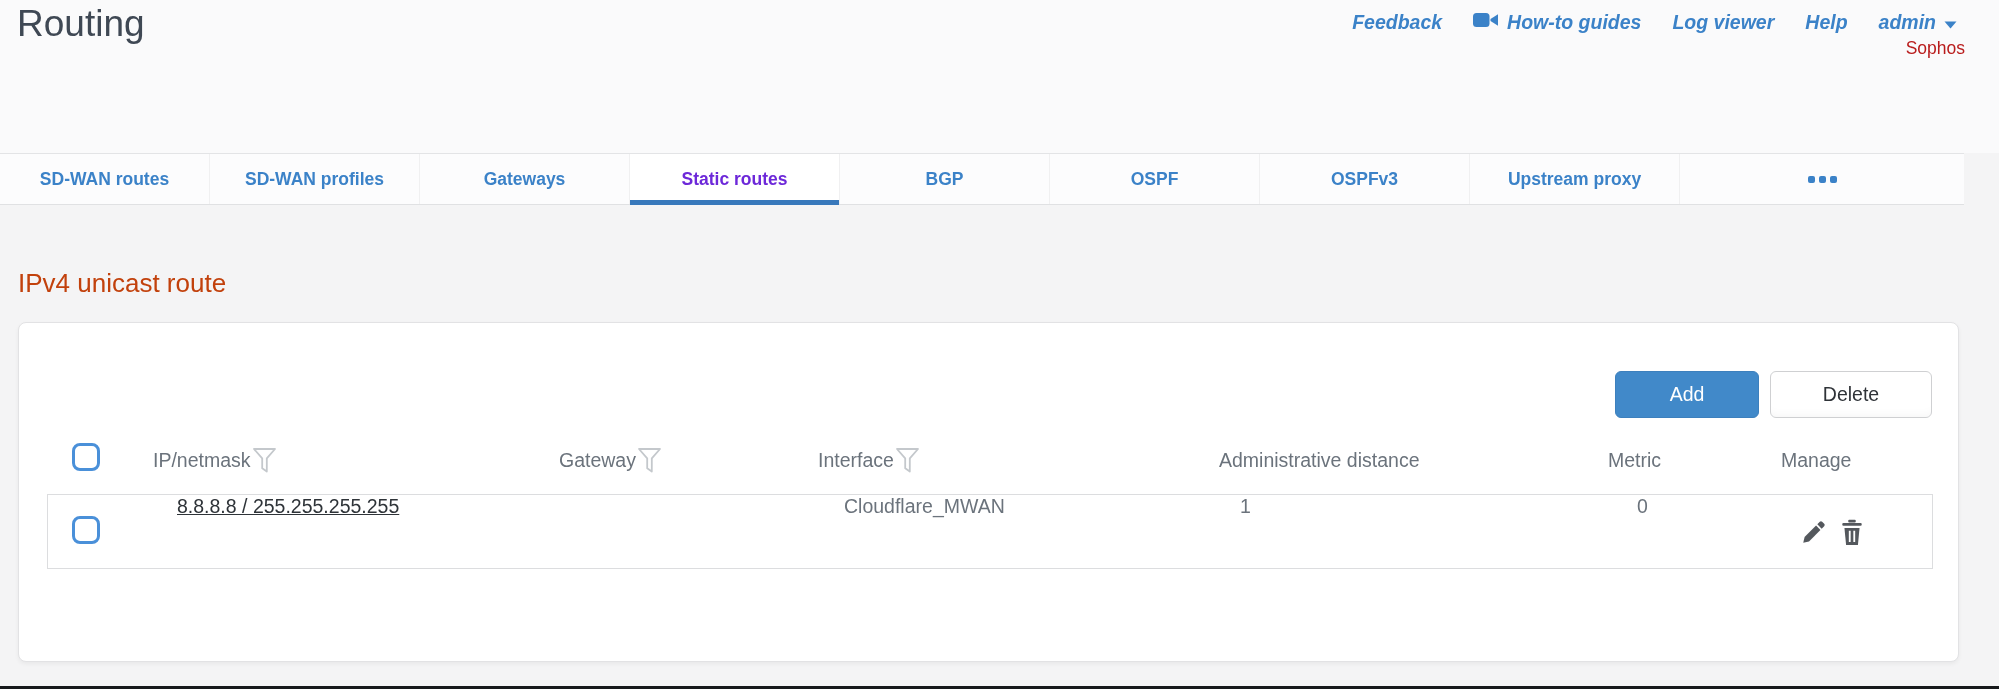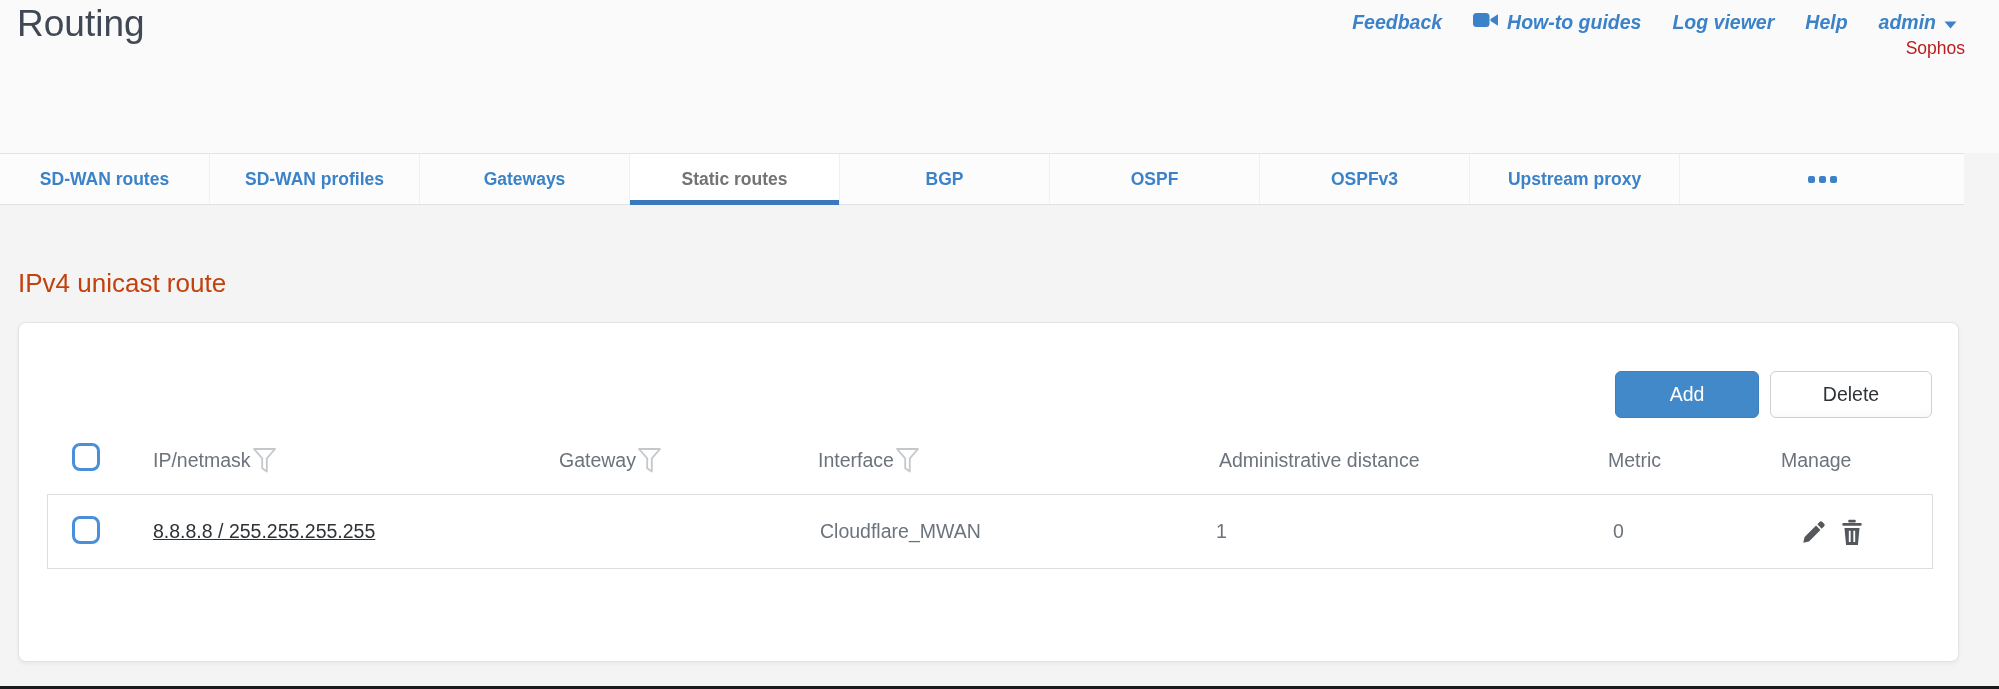--- a/index.html
+++ b/index.html
@@ -14,21 +14,21 @@
                font-size:19.5px; font-weight:600; color:#3b82c8; white-space:nowrap;font-style:italic; }
   .top-link { display:flex; align-items:center; gap:8px; cursor:pointer; }
   .brand { position:absolute; top:38px; right:34px; font-size:17.5px; font-weight:400; color:#b91c1c; }
 
   
   .tabbar { position:absolute; top:153px; left:0; width:1964px; height:52px; background:#fcfcfd;
             border-top:1px solid #e3e4e6; border-bottom:1px solid #e0e1e3; display:flex; }
   .tab { width:210px; height:100%; display:flex; align-items:center; justify-content:center;
          font-size:17.5px; font-weight:700; color:#3b82c8; position:relative;
          border-right:1px solid #f0f0f1; cursor:pointer; }
-  .tab.active { background:#ffffff; color:#737373; }
+  .tab.active { background:#ffffff; color:#6d28d9; }
   .tab.active::after { content:""; position:absolute; left:0; right:0; bottom:-1px; height:5px; background:#3878bb; }
   .tabs-overflow { flex:1; height:100%; display:flex; align-items:center; justify-content:center; gap:4px; cursor:pointer; }
   .dot { width:7px; height:7px; border-radius:2px; background:#3b82c8; }
 
   
   .section-heading { position:absolute; left:18px; top:268px; font-size:26px; font-weight:400; color:#c2410c; }
 
   .card { position:absolute; left:18px; top:322px; width:1941px; height:340px; background:#fff;
           border:1px solid #e2e2e4; border-radius:8px; box-shadow:0 2px 4px rgba(0,0,0,0.05); }
 
@@ -42,22 +42,22 @@
   .cbx { width:28px; height:28px; border:3px solid #4a90d9; border-radius:8px; background:#fff; cursor:pointer; }
   .hdr-checkbox { position:absolute; left:53px; top:120px; }
 
   .hcell { position:absolute; top:123px; height:28px; display:flex; align-items:center; gap:1px;
            font-size:19.5px; color:#6b737c; white-space:nowrap; }
   .hcell .funnel { cursor:pointer; display:flex; }
 
   .row { position:absolute; left:28px; top:171px; width:1886px; height:75px;
          border:1px solid #dcdddf; background:#fff; }
   .row-checkbox { position:absolute; left:24px; top:21px; }
-  .rcell { position:absolute; top:0; height:100%; display:flex; align-items:center;
-           font-size:19.5px; color:#6b737c; white-space:nowrap; }
+  .rcell { position:absolute; top:0; height:100%; display:flex; align-items:flex-start;
+           font-size:19.5px; color:#6b737c; white-space:nowrap;margin-left:24px; }
   .cell-ip { left:105px; }
   .cell-ip a { color:#2e3338; text-decoration:underline; cursor:pointer; }
   .cell-gw { left:500px; }
   .cell-if { left:772px; }
   .cell-ad { left:1168px; }
   .cell-me { left:1565px; }
   .row-actions { position:absolute; left:1753px; top:0; height:100%; display:flex; align-items:center; gap:11px; }
   .action-ic { cursor:pointer; display:flex; }
 
   .bottom-edge { position:absolute; left:0; bottom:0; width:100%; height:3px; background:#17191c; }

